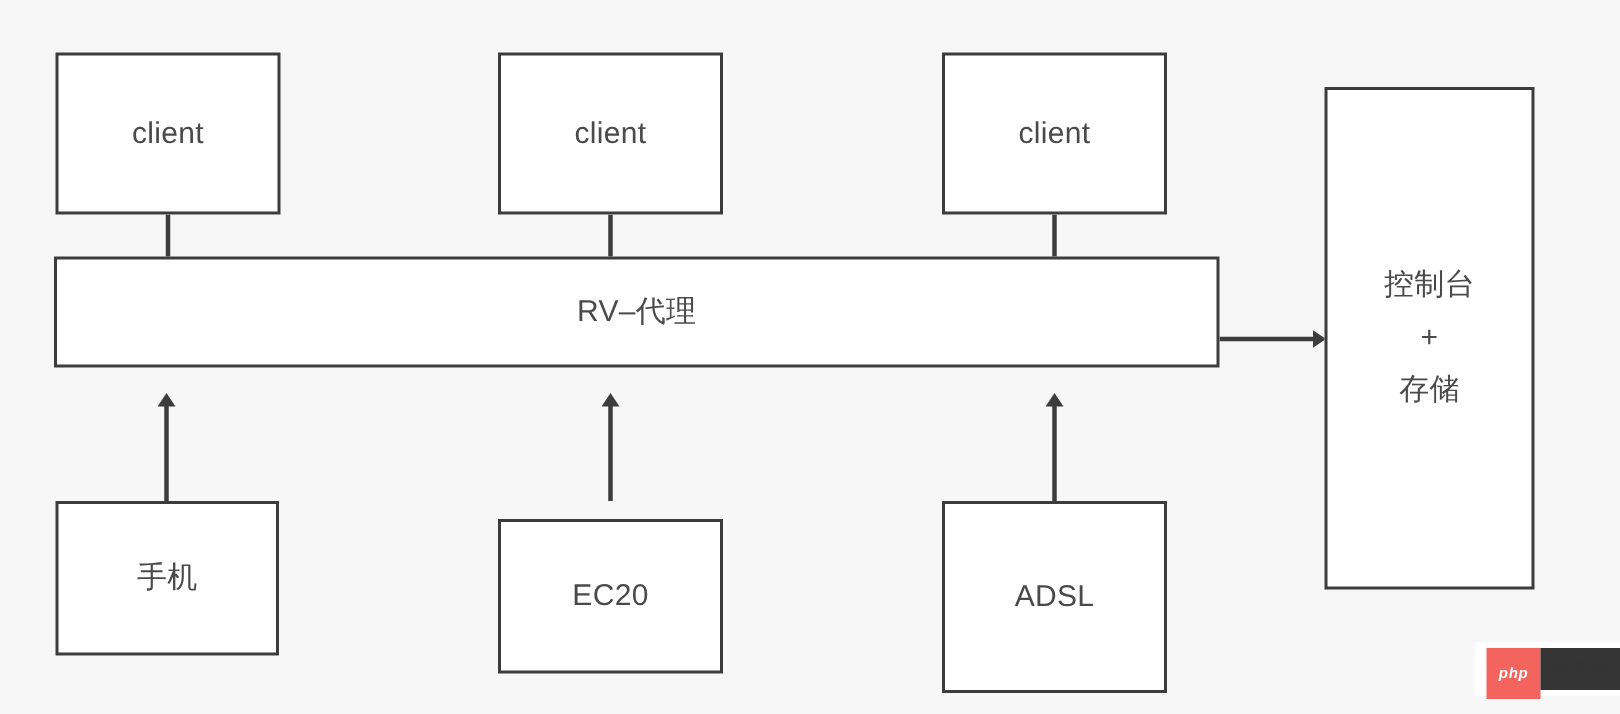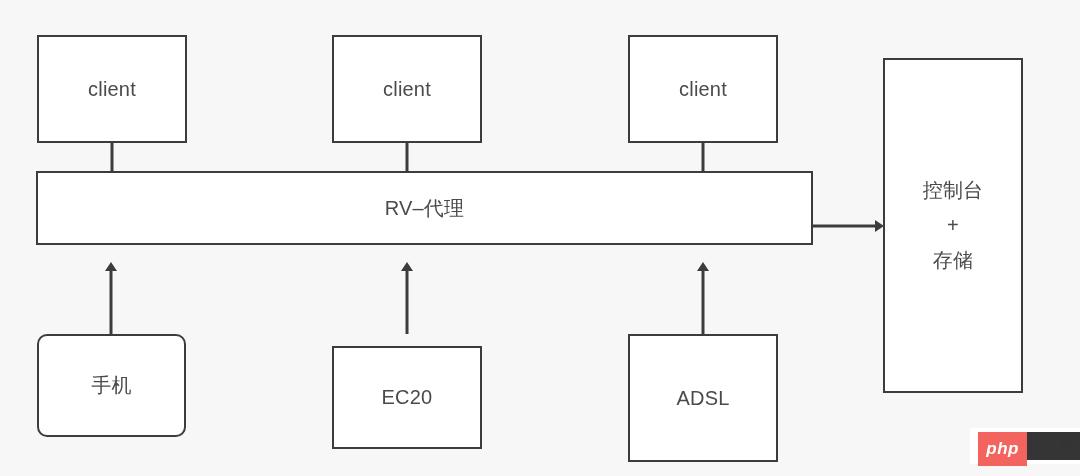--- a/index.html
+++ b/index.html
@@ -51,21 +51,21 @@
   #rv-proxy { left: 36px; top: 171px; width: 777px; height: 74px; }
 
   
   #console-storage {
     left: 883px; top: 58px; width: 140px; height: 335px;
     flex-direction: column;
   }
   #console-storage .node-label { line-height: 1.75; }
 
   
-  #phone { left: 37px;  top: 334px; width: 149px; height: 103px; border-radius: 10px; }
+  #phone { left: 37px;  top: 334px; width: 149px; height: 103px; }
   #ec20  { left: 332px; top: 334px; width: 150px; height: 103px; margin-top: 12px; }
   #adsl  { left: 628px; top: 334px; width: 150px; height: 128px; }
 
   
   #edges {
     position: absolute;
     left: 0; top: 0;
     width: 1080px; height: 476px;
     pointer-events: none;
   }
@@ -77,21 +77,21 @@
     bottom: 12px;
     height: 28px;
     display: flex;
     align-items: stretch;
     background: #ffffff;
     padding: 4px 0 4px 8px;
   }
   #watermark .wm-php {
     background: #f4645f;
     color: #ffffff;
-    font-size: 17px;
+    font-size: 10px;
     font-style: italic;
     font-weight: bold;
     padding: 17px 8px;
     display: flex;
     align-items: center;
     letter-spacing: 0.5px;
   }
   #watermark .wm-cn {
     background: #353535;
     color: #353535;

